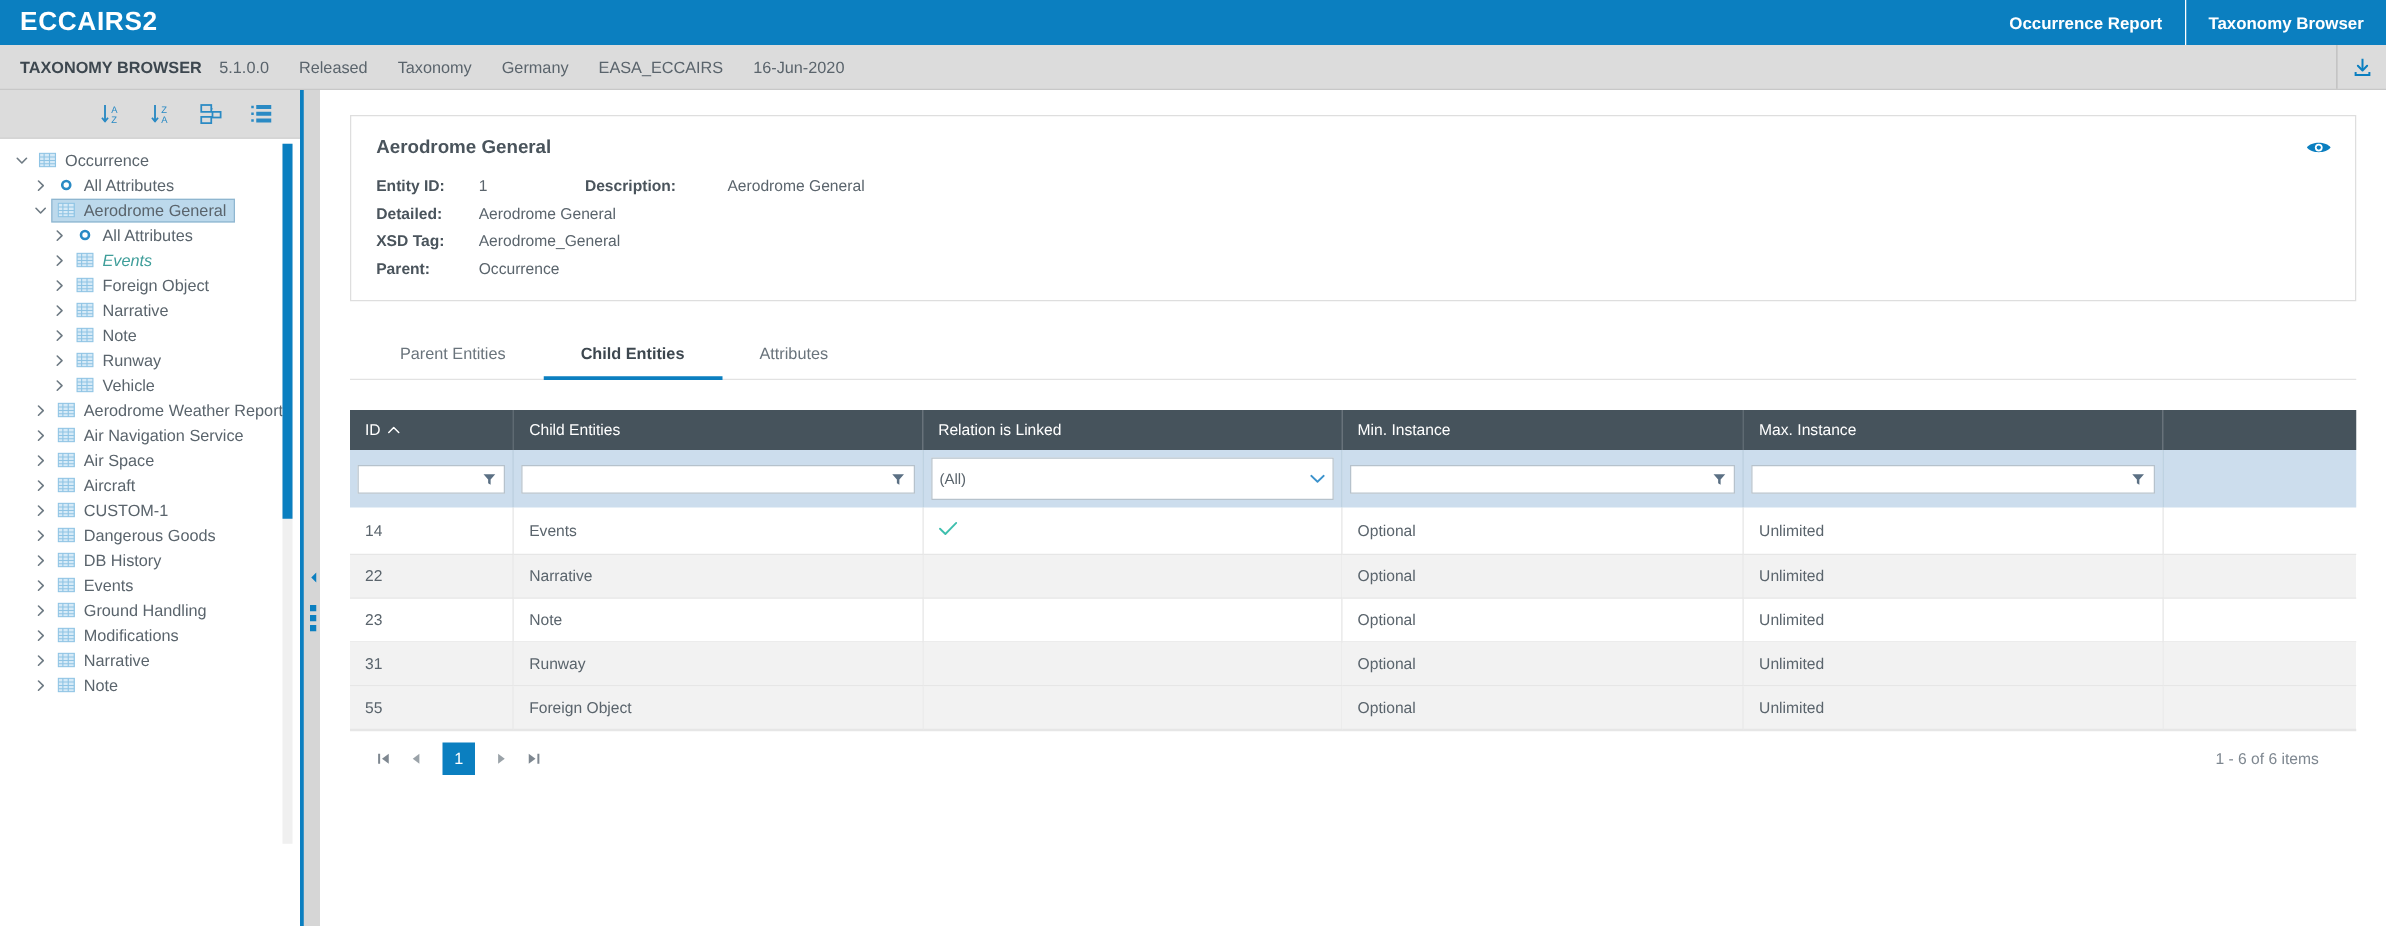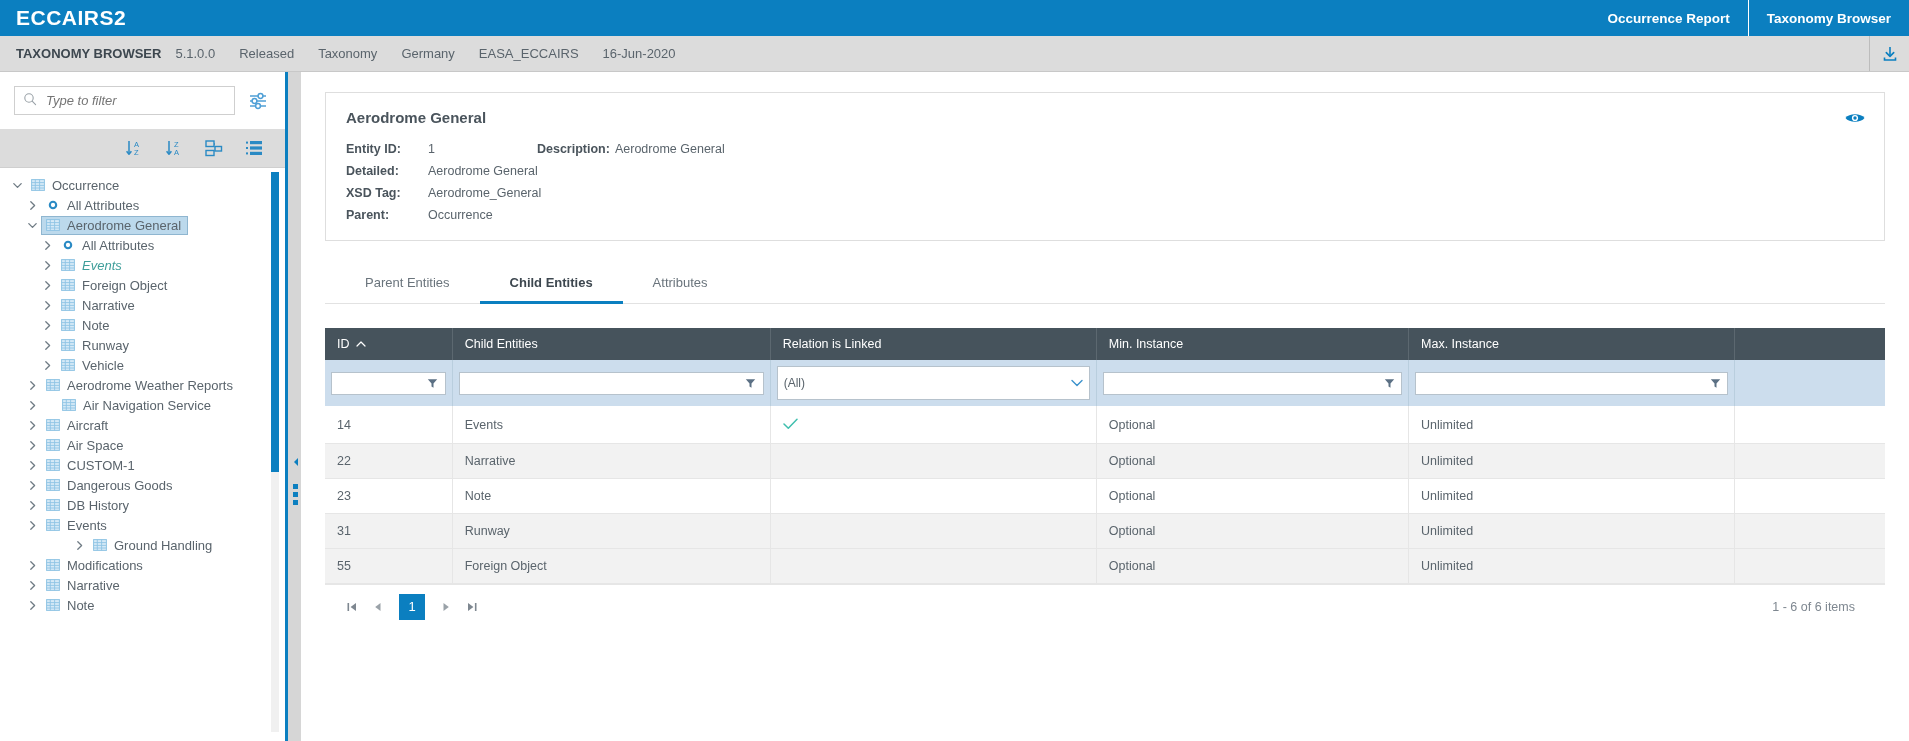--- a/index.html
+++ b/index.html
@@ -243,21 +243,21 @@
   .drow { display: flex; align-items: flex-start; margin-bottom: 8px; }
   .dlabel {
     width: 82px; flex: 0 0 82px;
     font-size: 12.5px; font-weight: 700; color: #4a545c;
   }
   .dvalue { font-size: 12.5px; color: #5a646c; }
   .dlabel2 {
     width: 78px; flex: 0 0 78px;
     font-size: 12.5px; font-weight: 700; color: #4a545c;
   }
-  .dcol-right { display: flex; margin-left: 102px; }
+  .dcol-right { display: flex; margin-left: 78px; gap: 36px; }
 
   
   .tabs {
     display: flex;
     border-bottom: 1px solid #e2e2e2;
     margin-top: 22px;
     padding-left: 10px;
   }
   .tab {
     padding: 12px 30px 11px 30px;
@@ -397,41 +397,20 @@
       <path d="M6.3 8.6 L10 12.4 L13.7 8.6" stroke="#0b7fc0" stroke-width="1.6" fill="none" stroke-linecap="round" stroke-linejoin="round"></path>
       <path d="M4.5 13.5 L4.5 16 L15.5 16 L15.5 13.5" stroke="#0b7fc0" stroke-width="1.6" fill="none"></path>
     </svg>
   </div>
 </div>
 
 <div class="main">
 
   <div class="leftpanel">
 
-    <div class="search-row">
-      <div class="search-box">
-        <span>
-          <svg width="14" height="14" viewBox="0 0 14 14" aria-hidden="true">
-            <circle cx="6" cy="6" r="4.2" stroke="#9aa2a8" stroke-width="1.1" fill="none"></circle>
-            <path d="M9.2 9.2 L12.6 12.6" stroke="#9aa2a8" stroke-width="1.1" fill="none" stroke-linecap="round"></path>
-          </svg>
-        </span>
-        <input type="text" placeholder="Type to filter" style="">
-      </div>
-      <div class="filter-toggle">
-        <svg width="20" height="20" viewBox="0 0 20 20" aria-hidden="true">
-          <path d="M2 5 H18" stroke="#4f9fd6" stroke-width="1.5"></path>
-          <circle cx="12.5" cy="5" r="2.4" fill="#fff" stroke="#4f9fd6" stroke-width="1.5"></circle>
-          <path d="M2 10 H18" stroke="#4f9fd6" stroke-width="1.5"></path>
-          <circle cx="6.5" cy="10" r="2.4" fill="#fff" stroke="#4f9fd6" stroke-width="1.5"></circle>
-          <path d="M2 15 H18" stroke="#4f9fd6" stroke-width="1.5"></path>
-          <circle cx="10" cy="15" r="2.4" fill="#fff" stroke="#4f9fd6" stroke-width="1.5"></circle>
-        </svg>
-      </div>
-    </div>
 
     <div class="tool-row">
       <div class="tool-btn">
         <svg width="20" height="20" viewBox="0 0 20 20" aria-hidden="true">
           <path d="M5 3 L5 16" stroke="#2a8ac4" stroke-width="1.5"></path>
           <path d="M2.6 13.2 L5 16.2 L7.4 13.2" stroke="#2a8ac4" stroke-width="1.5" fill="none" stroke-linejoin="round"></path>
           <text x="10" y="9" font-size="7.5" fill="#2a8ac4" font-family="Liberation Sans, sans-serif">A</text>
           <text x="10" y="17" font-size="7.5" fill="#2a8ac4" font-family="Liberation Sans, sans-serif">Z</text>
         </svg>
       </div>
@@ -634,21 +613,21 @@
           <span class="tlabel-wrap">
             <span class="ticon">
               <svg width="14" height="12" viewBox="0 0 14 12">
                 <rect x="0.6" y="0.6" width="12.8" height="10.8" fill="#d6eaf7" stroke="#8fc4e4" stroke-width="1"></rect>
                 <path d="M0.6 3.6 H13.4 M0.6 6.4 H13.4 M0.6 9.0 H13.4 M4.3 0.6 V11.4 M8.6 0.6 V11.4" stroke="#8fc4e4" stroke-width="0.9"></path>
               </svg>
             </span>
             <span class="tlabel">Aerodrome Weather Reports</span>
           </span>
         </div>
-        <div class="tnode" style="padding-left: 23px; gap: 16px;">
+        <div class="tnode" style="padding-left: 23px;">
           <span class="caret">
             <svg width="11" height="11" viewBox="0 0 11 11">
               <path d="M3.8 1.8 L7.6 5.5 L3.8 9.2" stroke="#6f7b84" stroke-width="1.3" fill="none" stroke-linecap="round" stroke-linejoin="round"></path>
             </svg>
           </span>
           <span class="tlabel-wrap">
             <span class="ticon">
               <svg width="14" height="12" viewBox="0 0 14 12">
                 <rect x="0.6" y="0.6" width="12.8" height="10.8" fill="#d6eaf7" stroke="#8fc4e4" stroke-width="1"></rect>
                 <path d="M0.6 3.6 H13.4 M0.6 6.4 H13.4 M0.6 9.0 H13.4 M4.3 0.6 V11.4 M8.6 0.6 V11.4" stroke="#8fc4e4" stroke-width="0.9"></path>
@@ -663,52 +642,52 @@
               <path d="M3.8 1.8 L7.6 5.5 L3.8 9.2" stroke="#6f7b84" stroke-width="1.3" fill="none" stroke-linecap="round" stroke-linejoin="round"></path>
             </svg>
           </span>
           <span class="tlabel-wrap">
             <span class="ticon">
               <svg width="14" height="12" viewBox="0 0 14 12">
                 <rect x="0.6" y="0.6" width="12.8" height="10.8" fill="#d6eaf7" stroke="#8fc4e4" stroke-width="1"></rect>
                 <path d="M0.6 3.6 H13.4 M0.6 6.4 H13.4 M0.6 9.0 H13.4 M4.3 0.6 V11.4 M8.6 0.6 V11.4" stroke="#8fc4e4" stroke-width="0.9"></path>
               </svg>
             </span>
+            <span class="tlabel">Air Space</span>
+          </span>
+        </div>
+        <div class="tnode" style="padding-left: 23px;">
+          <span class="caret">
+            <svg width="11" height="11" viewBox="0 0 11 11">
+              <path d="M3.8 1.8 L7.6 5.5 L3.8 9.2" stroke="#6f7b84" stroke-width="1.3" fill="none" stroke-linecap="round" stroke-linejoin="round"></path>
+            </svg>
+          </span>
+          <span class="tlabel-wrap">
+            <span class="ticon">
+              <svg width="14" height="12" viewBox="0 0 14 12">
+                <rect x="0.6" y="0.6" width="12.8" height="10.8" fill="#d6eaf7" stroke="#8fc4e4" stroke-width="1"></rect>
+                <path d="M0.6 3.6 H13.4 M0.6 6.4 H13.4 M0.6 9.0 H13.4 M4.3 0.6 V11.4 M8.6 0.6 V11.4" stroke="#8fc4e4" stroke-width="0.9"></path>
+              </svg>
+            </span>
             <span class="tlabel">Aircraft</span>
           </span>
         </div>
         <div class="tnode" style="padding-left: 23px;">
           <span class="caret">
             <svg width="11" height="11" viewBox="0 0 11 11">
               <path d="M3.8 1.8 L7.6 5.5 L3.8 9.2" stroke="#6f7b84" stroke-width="1.3" fill="none" stroke-linecap="round" stroke-linejoin="round"></path>
             </svg>
           </span>
           <span class="tlabel-wrap">
             <span class="ticon">
               <svg width="14" height="12" viewBox="0 0 14 12">
                 <rect x="0.6" y="0.6" width="12.8" height="10.8" fill="#d6eaf7" stroke="#8fc4e4" stroke-width="1"></rect>
                 <path d="M0.6 3.6 H13.4 M0.6 6.4 H13.4 M0.6 9.0 H13.4 M4.3 0.6 V11.4 M8.6 0.6 V11.4" stroke="#8fc4e4" stroke-width="0.9"></path>
               </svg>
             </span>
-            <span class="tlabel">Air Space</span>
-          </span>
-        </div>
-        <div class="tnode" style="padding-left: 23px;">
-          <span class="caret">
-            <svg width="11" height="11" viewBox="0 0 11 11">
-              <path d="M3.8 1.8 L7.6 5.5 L3.8 9.2" stroke="#6f7b84" stroke-width="1.3" fill="none" stroke-linecap="round" stroke-linejoin="round"></path>
-            </svg>
-          </span>
-          <span class="tlabel-wrap">
-            <span class="ticon">
-              <svg width="14" height="12" viewBox="0 0 14 12">
-                <rect x="0.6" y="0.6" width="12.8" height="10.8" fill="#d6eaf7" stroke="#8fc4e4" stroke-width="1"></rect>
-                <path d="M0.6 3.6 H13.4 M0.6 6.4 H13.4 M0.6 9.0 H13.4 M4.3 0.6 V11.4 M8.6 0.6 V11.4" stroke="#8fc4e4" stroke-width="0.9"></path>
-              </svg>
-            </span>
             <span class="tlabel">CUSTOM-1</span>
           </span>
         </div>
         <div class="tnode" style="padding-left: 23px;">
           <span class="caret">
             <svg width="11" height="11" viewBox="0 0 11 11">
               <path d="M3.8 1.8 L7.6 5.5 L3.8 9.2" stroke="#6f7b84" stroke-width="1.3" fill="none" stroke-linecap="round" stroke-linejoin="round"></path>
             </svg>
           </span>
           <span class="tlabel-wrap">
@@ -746,21 +725,21 @@
           <span class="tlabel-wrap">
             <span class="ticon">
               <svg width="14" height="12" viewBox="0 0 14 12">
                 <rect x="0.6" y="0.6" width="12.8" height="10.8" fill="#d6eaf7" stroke="#8fc4e4" stroke-width="1"></rect>
                 <path d="M0.6 3.6 H13.4 M0.6 6.4 H13.4 M0.6 9.0 H13.4 M4.3 0.6 V11.4 M8.6 0.6 V11.4" stroke="#8fc4e4" stroke-width="0.9"></path>
               </svg>
             </span>
             <span class="tlabel">Events</span>
           </span>
         </div>
-        <div class="tnode" style="padding-left: 23px; margin-left: 47px;">
+        <div class="tnode" style="padding-left: 23px;">
           <span class="caret">
             <svg width="11" height="11" viewBox="0 0 11 11">
               <path d="M3.8 1.8 L7.6 5.5 L3.8 9.2" stroke="#6f7b84" stroke-width="1.3" fill="none" stroke-linecap="round" stroke-linejoin="round"></path>
             </svg>
           </span>
           <span class="tlabel-wrap">
             <span class="ticon">
               <svg width="14" height="12" viewBox="0 0 14 12">
                 <rect x="0.6" y="0.6" width="12.8" height="10.8" fill="#d6eaf7" stroke="#8fc4e4" stroke-width="1"></rect>
                 <path d="M0.6 3.6 H13.4 M0.6 6.4 H13.4 M0.6 9.0 H13.4 M4.3 0.6 V11.4 M8.6 0.6 V11.4" stroke="#8fc4e4" stroke-width="0.9"></path>

